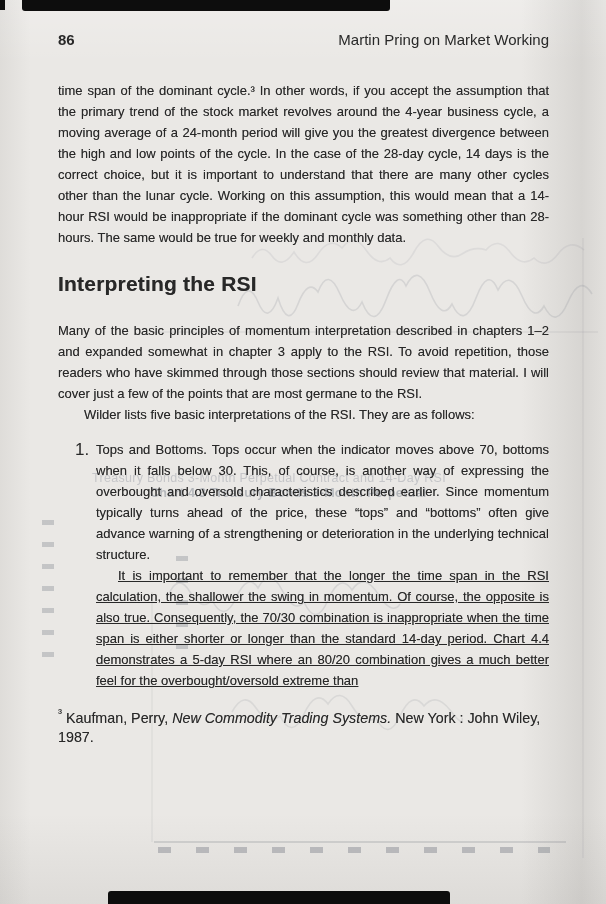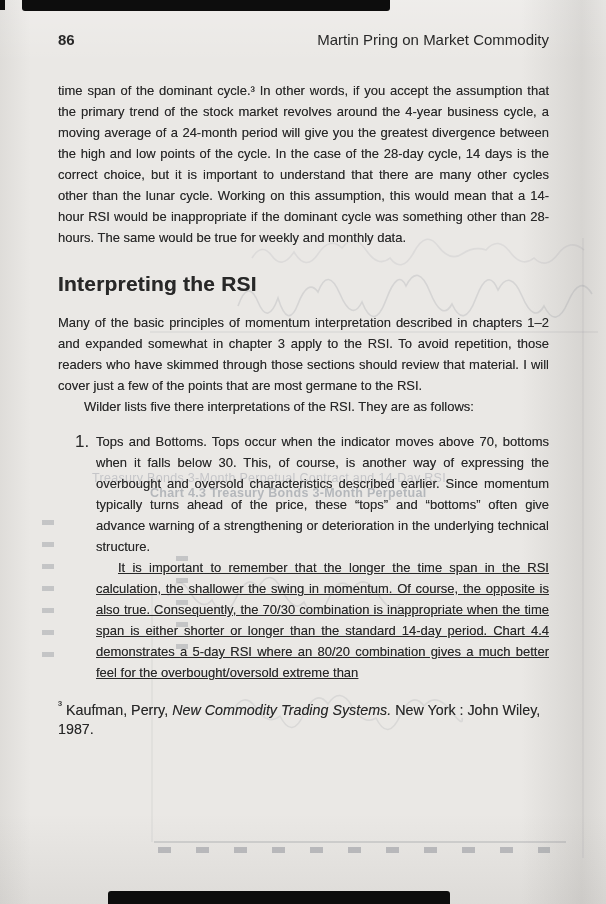--- a/index.html
+++ b/index.html
@@ -58,21 +58,21 @@
 
   p.body {
     font-size:13px; line-height:21px;
     text-align:justify; text-justify:inter-word;
     text-shadow:0 0 .4px rgba(40,40,40,.5);
   }
   p.indent { text-indent:26px; }
 
   h2.sect {
     font-size:21px; font-weight:bold; letter-spacing:.2px;
-    margin:24px 0 16px 0;
+    margin:24px 0 24px 0;
     text-shadow:0 0 .4px rgba(30,30,30,.5);
   }
 
   ol.rsi-list { list-style:none; margin-top:14px; }
   ol.rsi-list > li { position:relative; margin-left:38px; }
   ol.rsi-list .li-num { position:absolute; left:-21px; top:0; font-size:17px; line-height:21px; }
   ol.rsi-list p.body { width:453px; }
   ol.rsi-list p.cont { text-indent:22px;text-decoration:underline; }
 
   .footnote {
@@ -104,32 +104,32 @@
 <div class="ghost-ticks"></div>
 <div class="ghost-axis-left"></div>
 <div class="ghost-axis-mid"></div>
 
 <div class="scanbar top"></div>
 <div class="scanbar corner"></div>
 <div class="scanbar bottom"></div>
 
 <div class="runhead">
   <span class="folio">86</span>
-  <span>Martin Pring on Market Commodity</span>
+  <span>Martin Pring on Market Working</span>
 </div>
 
 <div class="col">
 
   <p class="body">time span of the dominant cycle.³ In other words, if you accept the assumption that the primary trend of the stock market revolves around the 4-year business cycle, a moving average of a 24-month period will give you the greatest divergence between the high and low points of the cycle. In the case of the 28-day cycle, 14 days is the correct choice, but it is important to understand that there are many other cycles other than the lunar cycle. Working on this assumption, this would mean that a 14-hour RSI would be inappropriate if the dominant cycle was something other than 28-hours. The same would be true for weekly and monthly data.</p>
 
   <h2 class="sect">Interpreting the RSI</h2>
 
   <p class="body">Many of the basic principles of momentum interpretation described in chapters 1–2 and expanded somewhat in chapter 3 apply to the RSI. To avoid repetition, those readers who have skimmed through those sections should review that material. I will cover just a few of the points that are most germane to the RSI.</p>
 
-  <p class="body indent">Wilder lists five there interpretations of the RSI. They are as follows:</p>
+  <p class="body indent">Wilder lists five basic interpretations of the RSI. They are as follows:</p>
 
   <ol class="rsi-list">
     <li>
       <span class="li-num">1.</span>
       <p class="body">Tops and Bottoms. Tops occur when the indicator moves above 70, bottoms when it falls below 30. This, of course, is another way of expressing the overbought and oversold characteristics described earlier. Since momentum typically turns ahead of the price, these “tops” and “bottoms” often give advance warning of a strengthening or deterioration in the underlying technical structure.</p>
       <p class="body cont">It is important to remember that the longer the time span in the RSI calculation, the shallower the swing in momentum. Of course, the opposite is also true. Consequently, the 70/30 combination is inappropriate when the time span is either shorter or longer than the standard 14-day period. Chart 4.4 demonstrates a 5-day RSI where an 80/20 combination gives a much better feel for the overbought/oversold extreme than</p>
     </li>
   </ol>
 
   <p class="footnote"><sup>³</sup><span> Kaufman, Perry, </span><span class="it">New Commodity Trading Systems.</span><span> New York : John Wiley, 1987.</span></p>

